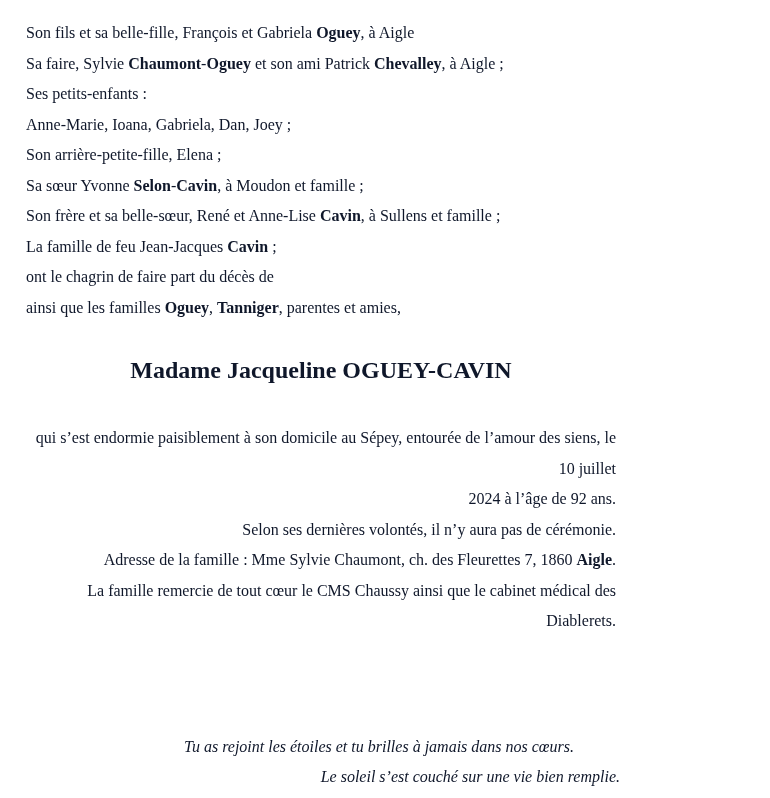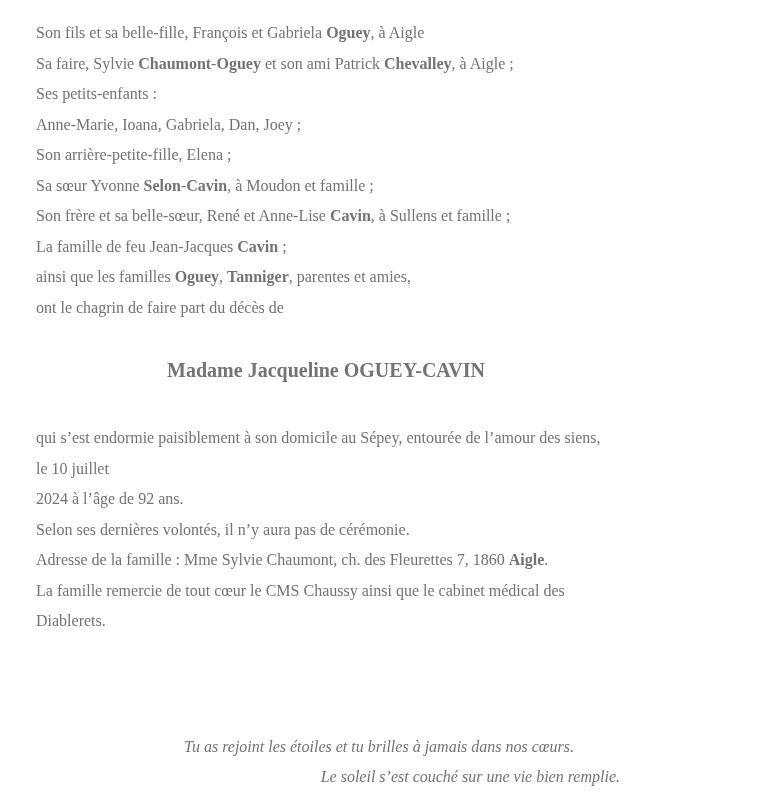--- a/index.html
+++ b/index.html
@@ -5,43 +5,44 @@
   html, body {
     margin: 0;
     padding: 0;
     background: #ffffff;
   }
   .page {
     position: relative;
     width: 648px;
     height: 798px;
     box-sizing: border-box;
-    padding: 18px 32px 0 36px;
+    padding: 18px 32px 0 26px;
     background: #ffffff;
-    color: #737373;
+    color: #0f172a;
     font-family: "Liberation Serif", "DejaVu Serif", serif;
     font-size: 16px;
     line-height: 30.5px;
     overflow: hidden;
   }
   .doc-line {
     white-space: pre-wrap;
   }
   .b {
     font-weight: bold;
   }
   .deceased-title {
     font-weight: bold;
-    font-size: 20px;
+    font-size: 24px;
     line-height: 30px;
     text-align: center;
     margin-top: 32px;
   }
   .details-block {
     margin-top: 38px;
+    text-align: right;
   }
   .quote-block {
     margin-top: 95px;
     text-align: right;
     font-style: italic;
   }
   .quote-line-1 {
     margin-right: -4px;
   }
   .quote-line-2 {
@@ -55,22 +56,22 @@
 
   <div class="family-block">
       <div class="doc-line"><span>Son fils et sa belle-fille, François et Gabriela </span><span class="b">Oguey</span><span>, à Aigle</span></div>
       <div class="doc-line"><span>Sa faire, Sylvie </span><span class="b">Chaumont</span><span>-</span><span class="b">Oguey</span><span> et son ami Patrick </span><span class="b">Chevalley</span><span>, à Aigle ;</span></div>
       <div class="doc-line"><span>Ses petits-enfants :</span></div>
       <div class="doc-line"><span>Anne-Marie, Ioana, Gabriela, Dan, Joey ;</span></div>
       <div class="doc-line"><span>Son arrière-petite-fille, Elena ;</span></div>
       <div class="doc-line"><span>Sa sœur Yvonne </span><span class="b">Selon</span><span>-</span><span class="b">Cavin</span><span>, à Moudon et famille ;</span></div>
       <div class="doc-line"><span>Son frère et sa belle-sœur, René et Anne-Lise </span><span class="b">Cavin</span><span>, à Sullens et famille ;</span></div>
       <div class="doc-line"><span>La famille de feu Jean-Jacques </span><span class="b">Cavin</span><span> ;</span></div>
+      <div class="doc-line"><span>ont le chagrin de faire part du décès de</span></div>
       <div class="doc-line"><span>ainsi que les familles </span><span class="b">Oguey</span><span>, </span><span class="b">Tanniger</span><span>, parentes et amies,</span></div>
-      <div class="doc-line"><span>ont le chagrin de faire part du décès de</span></div>
     </div>
 
   <div class="deceased-title">Madame Jacqueline OGUEY-CAVIN</div>
 
   <div class="details-block">
       <div class="doc-line"><span>qui s’est endormie paisiblement à son domicile au Sépey, entourée de l’amour des siens, le 10 juillet</span></div>
       <div class="doc-line"><span>2024 à l’âge de 92 ans.</span></div>
       <div class="doc-line"><span>Selon ses dernières volontés, il n’y aura pas de cérémonie.</span></div>
       <div class="doc-line"><span>Adresse de la famille : Mme Sylvie Chaumont, ch. des Fleurettes 7, 1860 </span><span class="b">Aigle</span><span>.</span></div>
       <div class="doc-line"><span>La famille remercie de tout cœur le CMS Chaussy ainsi que le cabinet médical des Diablerets.</span></div>

